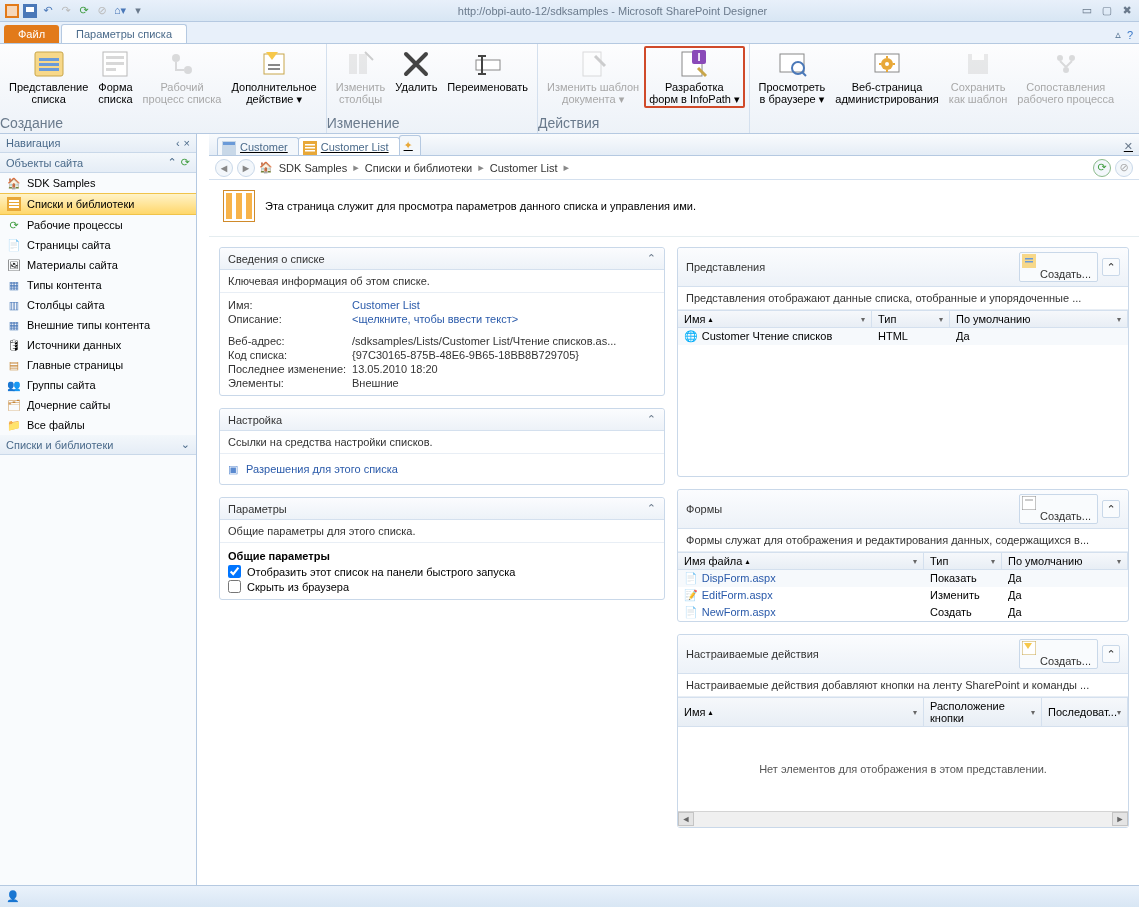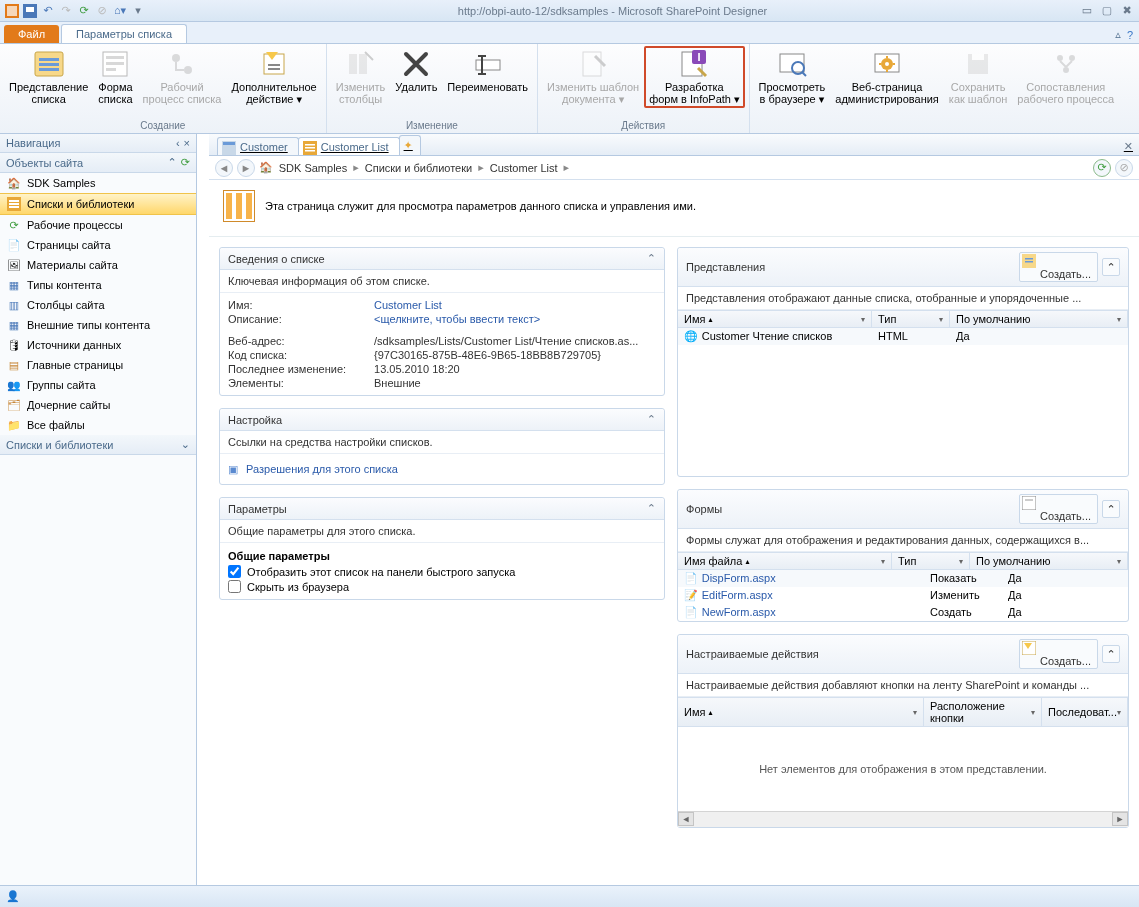--- a/index.html
+++ b/index.html
@@ -13,21 +13,21 @@
 .titlebar .win span { width: 16px; height: 14px; display: inline-flex; align-items: center; justify-content: center; color:#6a7a8c; }
 
 .tabs-row { height: 22px; background: #e8f0fa; display: flex; align-items: flex-end; padding-left: 4px; border-bottom: 1px solid #b5c9e1; }
 .file-tab { background: #e27a1a; color: #fff; padding: 3px 14px; border-radius: 3px 3px 0 0; margin-right: 2px; }
 .active-tab { background: #fefefe; padding: 3px 14px; border: 1px solid #b5c9e1; border-bottom: none; border-radius: 3px 3px 0 0; color: #4a6a8a; }
 .tabs-row .help { margin-left: auto; margin-right: 6px; display:flex; gap:6px; color:#4a6a8a; align-items:center; padding-bottom:2px;}
 
 .ribbon { height: 90px; background: linear-gradient(#fdfdfe,#edf2f8); border-bottom: 1px solid #b5c9e1; display: flex; }
 .rgroup { border-right: 1px solid #d4e0ee; display: flex; flex-direction: column; }
 .rgroup .buttons { flex: 1; display: flex; align-items: flex-start; padding: 2px 4px; }
-.rgroup .label { text-align: center; color: #6a7a8c; font-size: 10px; padding-bottom: 2px; }
+.rgroup .label { color: #6a7a8c; font-size: 14px; padding-bottom: 2px; }
 .rbtn { display: flex; flex-direction: column; align-items: center; padding: 2px 5px; cursor: default; text-align:center; }
 .rbtn .icon { width: 32px; height: 32px; margin-bottom: 1px; display:flex; align-items:center; justify-content:center; }
 .rbtn.disabled { color: #a8a8a8; }
 .rbtn.highlighted { border: 2px solid #d04a2a; border-radius:2px; padding:0 3px; }
 
 .body { display: flex; height: calc(907px - 22px - 22px - 90px - 22px); gap: 12px; }
 
 .nav { width: 199px; border-right: 1px solid #b5c9e1; background: #f9fbfd; display: flex; flex-direction: column; }
 .nav-h { background: linear-gradient(#f3f7fb,#e5edf6); border-bottom: 1px solid #c9d8e9; padding: 3px 6px; display:flex; align-items:center; color:#4a6a8a; font-weight:normal;}
 .nav-h .chev { margin-left: auto; }
@@ -60,21 +60,21 @@
 .panel { border:1px solid #c9d8e9; border-radius:3px; background:#fff; }
 .panel-h { background:linear-gradient(#fbfcfe,#edf2f8); border-bottom:1px solid #d4e0ee; padding:4px 8px; display:flex; align-items:center; color:#333; border-radius:3px 3px 0 0;}
 .panel-h .collapse { margin-left:auto; color:#6a7a8c;}
 .panel-h .action { border:1px solid #c9d8e9; padding:15px 6px 1px 20px; background:#f9fbfd; margin-left:auto; position:relative; border-radius:2px;}
 .panel-h .action .ai{position:absolute;left:2px;top:1px;width:14px;height:14px;}
 .panel-h .extra-collapse{border:1px solid #c9d8e9;width:18px;height:18px;margin-left:4px;display:inline-flex;align-items:center;justify-content:center;background:#f9fbfd;border-radius:2px;}
 .panel-sub { padding:5px 8px; border-bottom:1px solid #e8eef5; color:#333;}
 .panel-body { padding:5px 8px; }
 
 .kv { display:flex; padding:1px 0;}
-.kv .k { width:146px; color:#333;}
+.kv .k { width:124px; color:#333;}
 .kv .v { color:#333;}
 .kv .v.link { color:#2a5aaa;}
 
 .settings-link { color:#2a5aaa; padding:4px 0 4px 18px; position:relative;}
 .settings-link::before{content:"▣";position:absolute;left:0;color:#5a8ad0;}
 
 .check-row{display:flex;align-items:center;gap:6px;padding:1px 0;}
 .check-row input{width:13px;height:13px;}
 
 .grid-h { display:flex; background:linear-gradient(#f6f8fb,#e8eef5); border-top:1px solid #d4e0ee; border-bottom:1px solid #d4e0ee;}
@@ -539,21 +539,21 @@
             <span class="action"><span class="ai">
                   <svg width="14" height="14">
                     <rect width="14" height="14" fill="#fff" stroke="#888"></rect>
                     <rect x="3" y="3" width="8" height="2" fill="#ccc"></rect>
                   </svg>
                 </span><span>Создать...</span></span>
             <span class="extra-collapse">⌃</span>
             </div>
           <div class="panel-sub">Формы служат для отображения и редактирования данных, содержащихся в...</div>
           <div class="grid-h">
-            <div class="gh" style="width:214px">
+            <div class="gh" style="width:246px">
                 <span>Имя файла</span>
                 <span style="margin-left:3px;font-size:8px">▴</span>
                 <span class="s">▾</span>
               </div>
             <div class="gh" style="width:78px">
                 <span>Тип</span>
                 <span class="s">▾</span>
               </div>
             <div class="gh" style="flex:1">
                 <span>По умолчанию</span>

